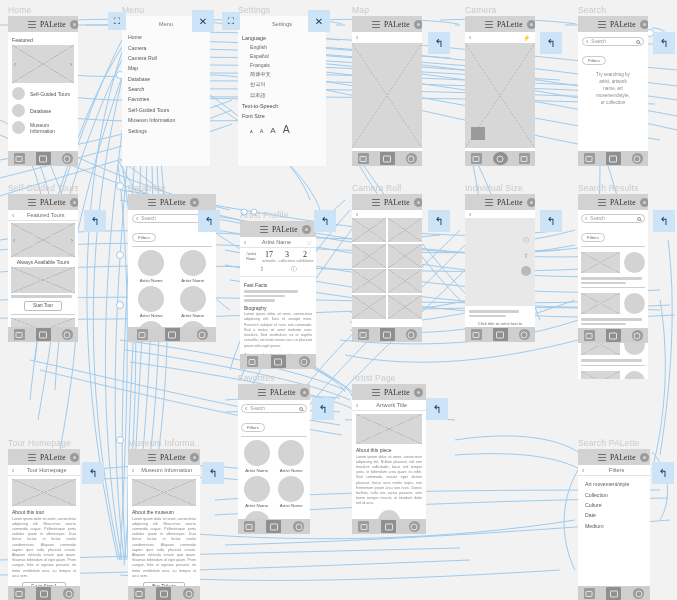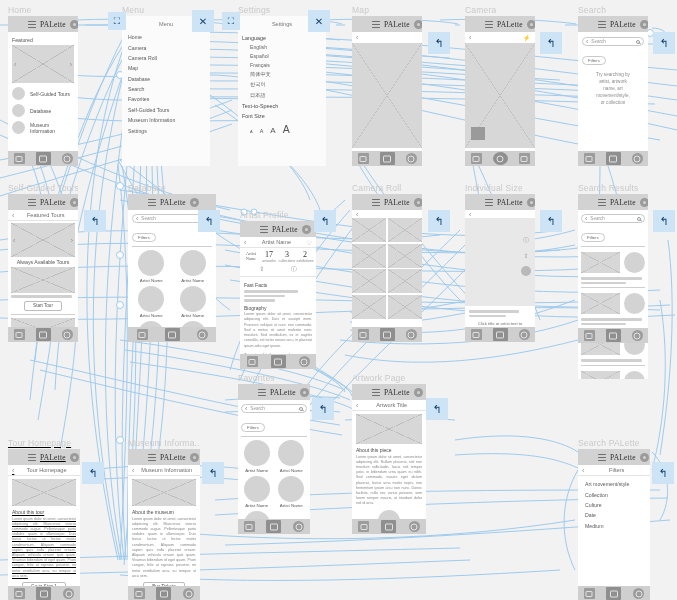--- a/index.html
+++ b/index.html
@@ -842,21 +842,21 @@
       </div>
       <div class="tabbar">
         <span class="tb"></span>
         <span class="tb center"></span>
         <span class="tb round"></span>
       </div>
     </div>
   </div>
 
   <div class="frame" style="left:352px; top:373px; width:74px;">
-    <div class="frame-title">Artwork Page</div>
+    <div class="frame-title">Artist Page</div>
     <div class="phone" style="height:150px;">
       <div class="appbar">
         <span class="ham">
             <i></i>
             <i></i>
             <i></i>
           </span>
         <span class="brand">PALette</span>
         <span class="gear"></span>
       </div>
@@ -874,21 +874,21 @@
         </div>
       </div>
       <div class="tabbar">
         <span class="tb"></span>
         <span class="tb center"></span>
         <span class="tb round"></span>
       </div>
     </div>
   </div>
 
-  <div class="frame" style="left:8px; top:438px; width:72px;text-decoration:underline;">
+  <div class="frame" style="left:8px; top:438px; width:72px;">
     <div class="frame-title">Tour Homepage</div>
     <div class="phone" style="height:152px;">
       <div class="appbar">
         <span class="ham">
             <i></i>
             <i></i>
             <i></i>
           </span>
         <span class="brand">PALette</span>
         <span class="gear"></span>

